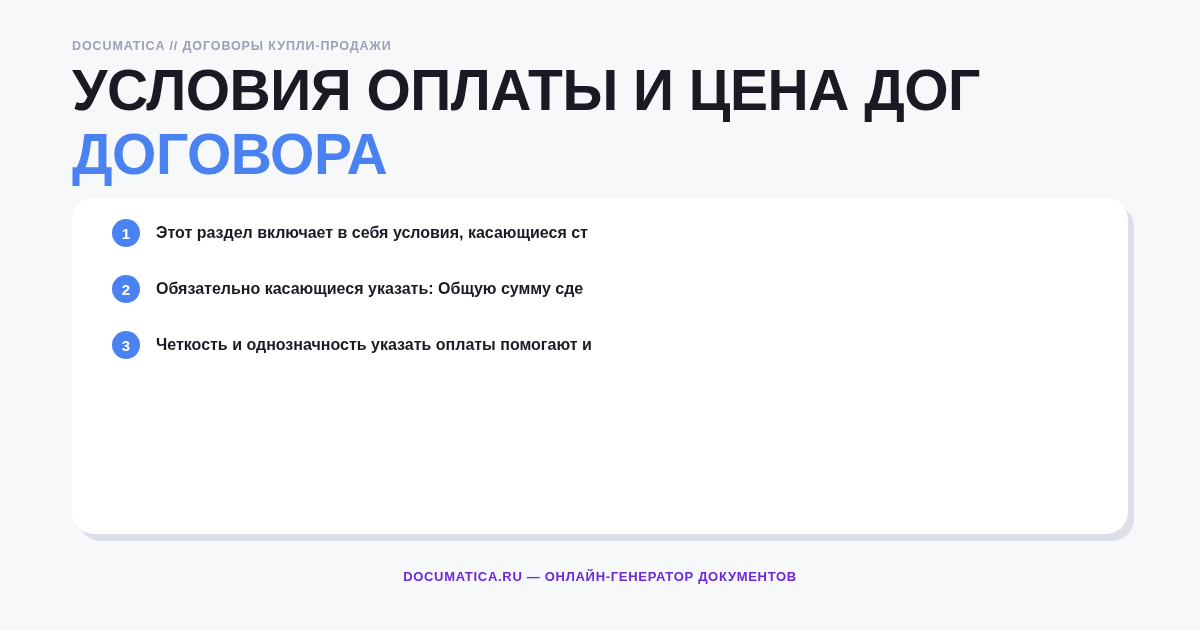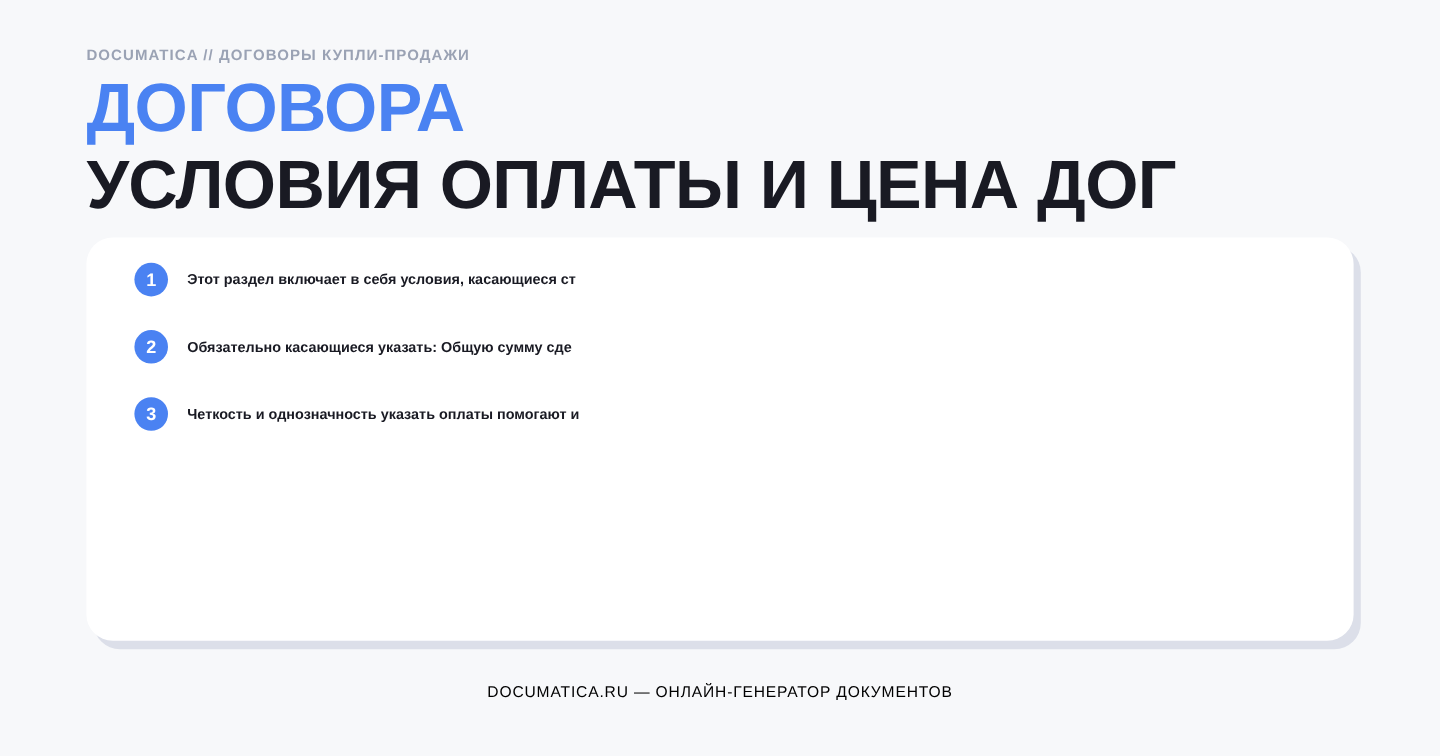--- a/index.html
+++ b/index.html
@@ -106,51 +106,51 @@
     color: #ffffff;
     font-size: 15px;
     font-weight: 700;
     display: flex;
     align-items: center;
     justify-content: center;
     line-height: 1;
   }
   .item-text {
     margin-left: 16px;
-    font-size: 12px;
+    font-size: 16px;
     font-weight: 700;
     color: #191a23;
     white-space: nowrap;
     line-height: 20px;
   }
 
   
   .footer {
     position: absolute;
     left: 0;
     top: 568px;
     width: 1200px;
     text-align: center;
     font-size: 13px;
-    font-weight: 400;
+    font-weight: 700;
     letter-spacing: 0.7px;
-    color: #000000;
+    color: #6d28d9;
     line-height: 18px;
   }
 </style>
 </head>
 <body>
 
 <div class="page">
 
   <div class="breadcrumb">DOCUMATICA // ДОГОВОРЫ КУПЛИ-ПРОДАЖИ</div>
 
   <div class="title-block">
+    <div class="title-line dark">УСЛОВИЯ ОПЛАТЫ И ЦЕНА ДОГ</div>
     <div class="title-line accent">ДОГОВОРА</div>
-    <div class="title-line dark">УСЛОВИЯ ОПЛАТЫ И ЦЕНА ДОГ</div>
   </div>
 
   <div class="card-wrap">
     <div class="card-shadow"></div>
     <div class="card">
       <ul class="list">
 
         <li class="list-item">
           <span class="badge">1</span>
           <span class="item-text">Этот раздел включает в себя условия, касающиеся ст</span>

